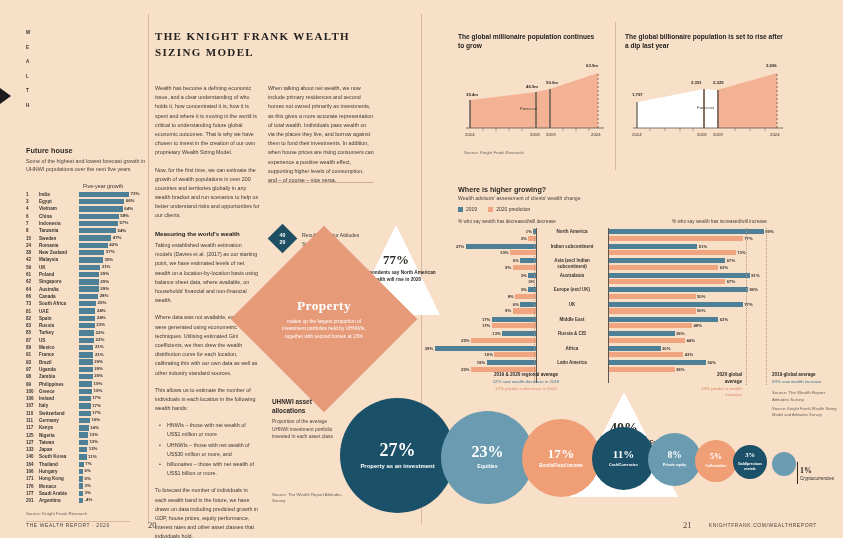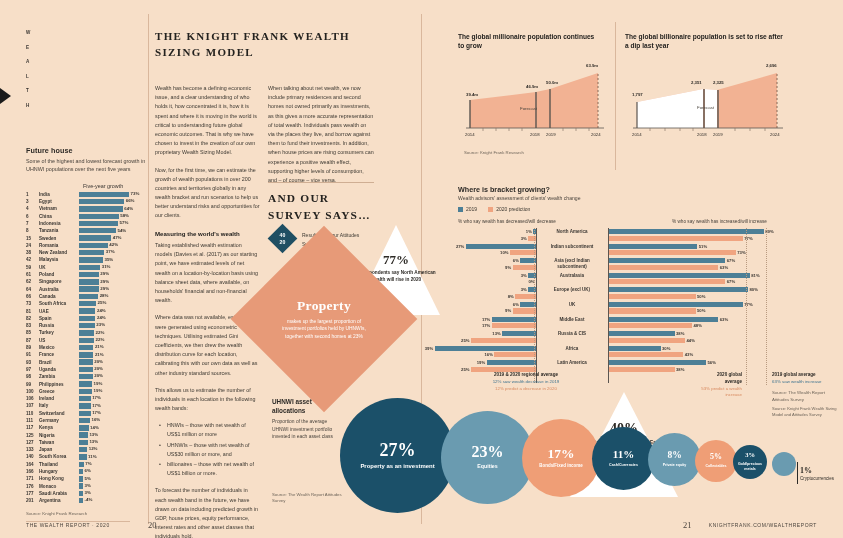--- a/index.html
+++ b/index.html
@@ -620,21 +620,20 @@
         <li>UHNWIs – those with net wealth of US$30 million or more, and</li>
         <li>billionaires – those with net wealth of US$1 billion or more.</li>
       </ul>
       <p>To forecast the number of individuals in each wealth band in the future, we have drawn on data including predicted growth in GDP, house prices, equity performance, interest rates and other asset classes that individuals hold.</p>
     </div>
 
   <div class="col c2">
     <p>When talking about net wealth, we now include primary residences and second homes not owned primarily as investments, as this gives a more accurate representation of total wealth. Individuals pass wealth on via the places they live, and borrow against them to fund their investments. In addition, when house prices are rising consumers can experience a positive wealth effect, supporting higher levels of consumption, and – of course – vice versa.</p>
   </div>
   <div class="hr2"></div>
-  <div class="headline2">AND OUR SURVEY SAYS…</div>
 
   <div class="badge">
     <span>
       <b>40</b>
       <b>20</b>
     </span>
   </div>
   <div class="badge-text">Results from our Attitudes Survey</div>
 
   <div class="tri77">
@@ -708,21 +707,21 @@
     <div style="position:absolute; left:7px; top:60px; font-size:4.3px; font-weight:700;">1,797</div>
     <div style="position:absolute; left:66px; top:48px; font-size:4.3px; font-weight:700;">2,351</div>
     <div style="position:absolute; left:88px; top:48px; font-size:4.3px; font-weight:700;">2,325</div>
     <div style="position:absolute; left:141px; top:31px; font-size:4.3px; font-weight:700;">2,696</div>
     <div style="position:absolute; left:7px; top:100px; font-size:4.3px;">2014</div>
     <div style="position:absolute; left:72px; top:100px; font-size:4.3px;">2018</div>
     <div style="position:absolute; left:88px; top:100px; font-size:4.3px;">2019</div>
     <div style="position:absolute; left:145px; top:100px; font-size:4.3px;">2024</div>
   </div>
 
-  <div class="wg-title">Where is bracket growing?</div>
+  <div class="wg-title">Where is higher growing?</div>
   <div class="wg-sub">Wealth advisors' assessment of clients' wealth change</div>
   <div class="legend">
     <div class="item">
       <span class="sw" style="background:#4d7f96"></span>
       <span>2019</span>
     </div>
     <div class="item">
       <span class="sw" style="background:#f0a480"></span>
       <span>2020 prediction</span>
     </div>

